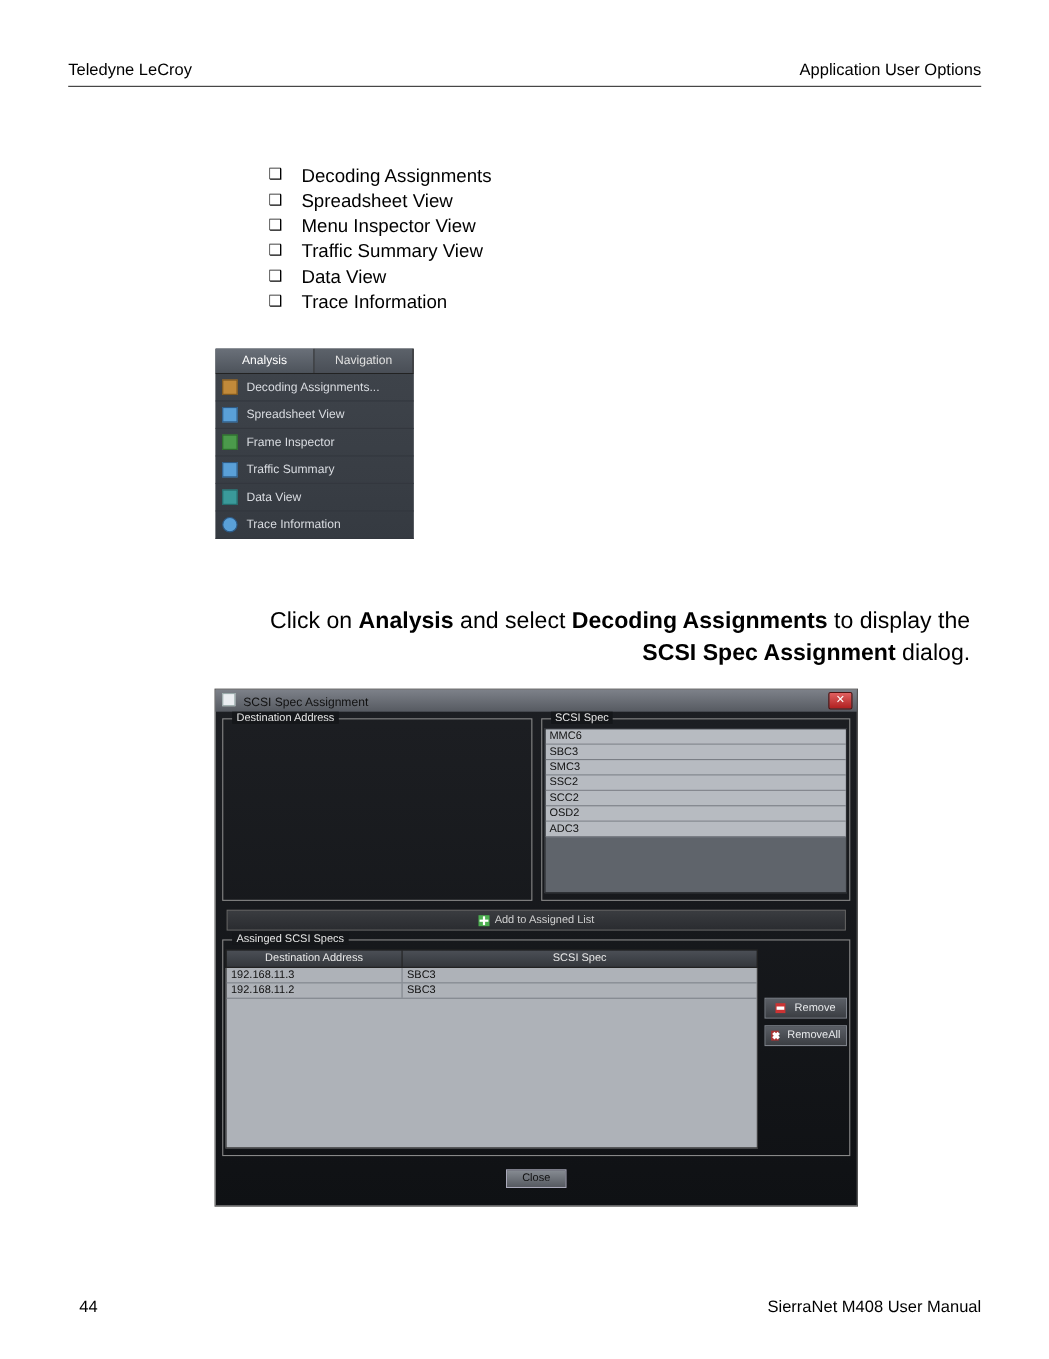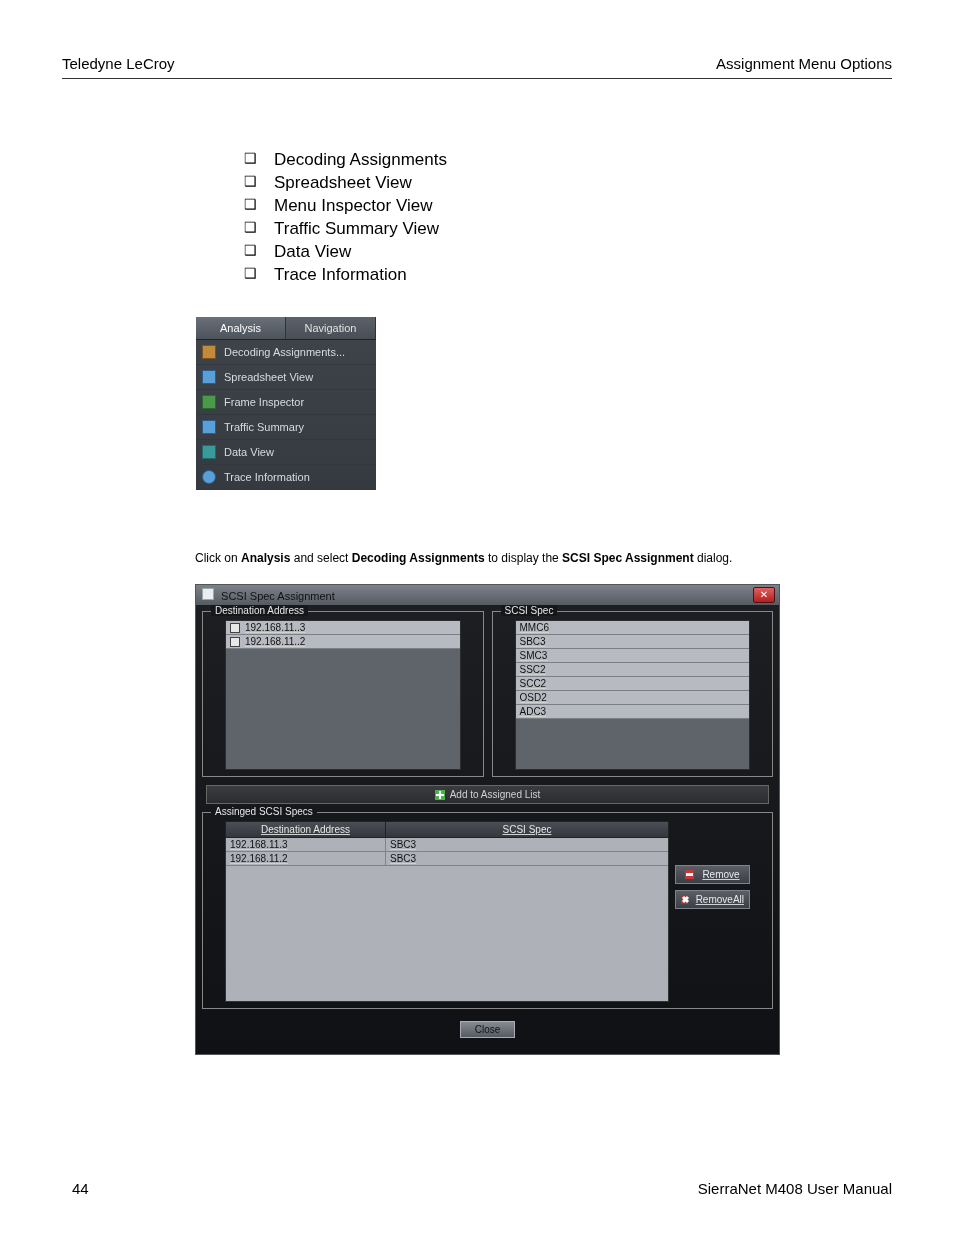--- a/index.html
+++ b/index.html
@@ -81,21 +81,21 @@
   }
   .m-icon {
     width: 14px; height: 14px; display:inline-block;
     background:#5aa0d8;
     border:1px solid #2d5a86;
   }
   .m-icon.green { background:#4b9a4b; border-color:#2b6a2b; }
   .m-icon.orange { background:#c28a3a; border-color:#7a5520; }
   .m-icon.teal { background:#3a9a9a; border-color:#246a6a;}
   .m-icon.round { border-radius:50%; }
-  .section5 { margin: 0 0 18px -1px; font-size: 12px; line-height:1.4; }
+  .section5 { margin: 0 0 18px -1px; font-size: 21px; line-height:1.4;text-align:right; }
 
   
   .dlg-wrap { margin-left: -1px; }
   .dlg {
     width: 585px;
     background: linear-gradient(#1d1f23, #0f1114);
     border: 1px solid #555;
     padding: 0;
     font-family: "Segoe UI", Arial, sans-serif;
   }
@@ -113,25 +113,24 @@
     width: 22px; height: 16px;
     background: linear-gradient(#e06060,#b02020);
     border:1px solid #501010; color:#fff;
     font-size:10px; text-align:center; line-height:13px;
     border-radius:2px;
   }
   .dlg-body { padding: 6px; color:#d0d0d0; font-size:10px; }
   .top-row { display:flex; gap:8px; }
   .groupbox {
     border:1px solid #888;
-    padding: 8px 22px 6px;
+    padding: 8px 2px 6px;
     position:relative;
     background: transparent;
     flex:1;
-    text-decoration:underline;
   }
   .groupbox .legend {
     position:absolute;
     top:-7px; left:8px;
     background:#15171a;
     padding:0 4px;
     font-size:10px;
     color:#e6e6e6;
   }
   .listbox {
@@ -206,21 +205,21 @@
     font-size:15px;
   }
 </style>
 </head>
 <body>
 
 <div class="page">
 
   <div class="hdr">
     <span>Teledyne LeCroy</span>
-    <span>Assignment Menu Options</span>
+    <span>Application User Options</span>
   </div>
 
   <div class="body-content">
 
 
     <ul class="bullets">
       <li>Decoding Assignments</li>
       <li>Spreadsheet View</li>
       <li>Menu Inspector View</li>
       <li>Traffic Summary View</li>
@@ -278,30 +277,20 @@
             <span class="t-icon"></span>
             <span>SCSI Spec Assignment</span>
           </div>
           <div class="dlg-close">✕</div>
         </div>
         <div class="dlg-body">
 
           <div class="top-row">
             <div class="groupbox">
               <div class="legend">Destination Address</div>
-              <div class="listbox">
-                <div class="row">
-                  <span class="chk"></span>
-                  <span>192.168.11..3</span>
-                </div>
-                <div class="row">
-                  <span class="chk"></span>
-                  <span>192.168.11..2</span>
-                </div>
-              </div>
             </div>
             <div class="groupbox">
               <div class="legend">SCSI Spec</div>
               <div class="listbox">
                 <div class="row">
                     <span>MMC6</span>
                   </div>
                 <div class="row">
                     <span>SBC3</span>
                   </div>

